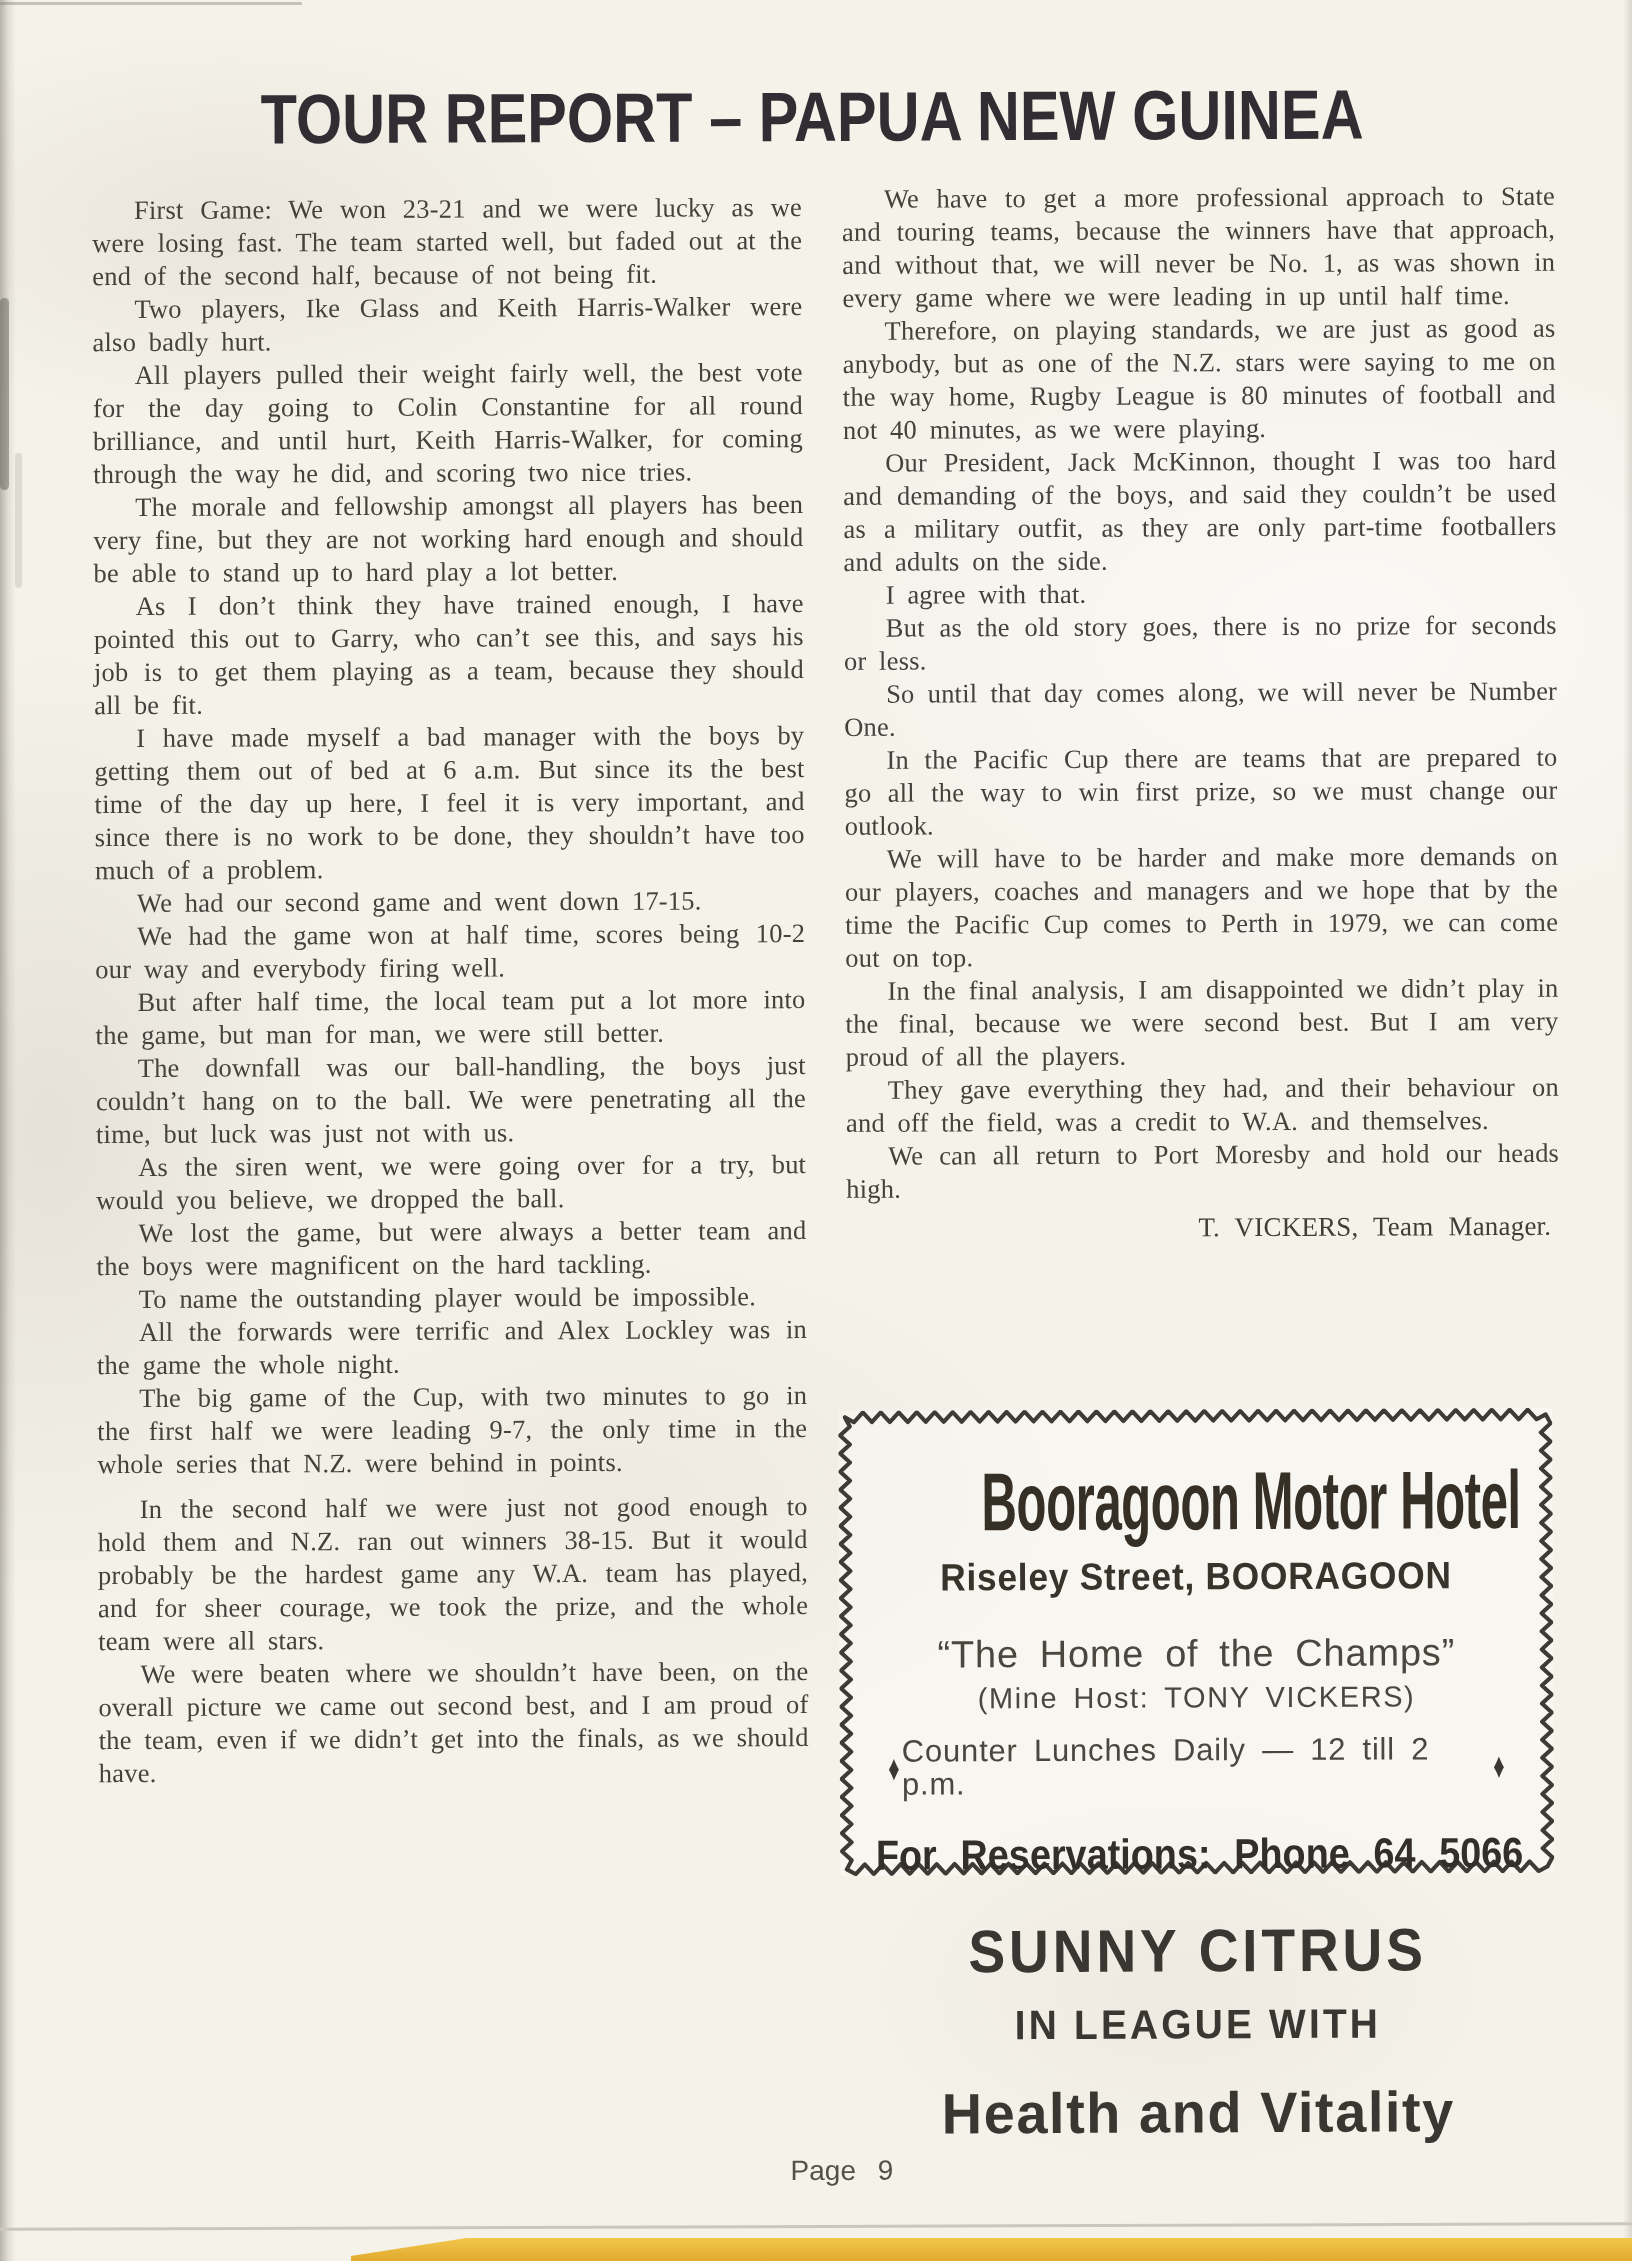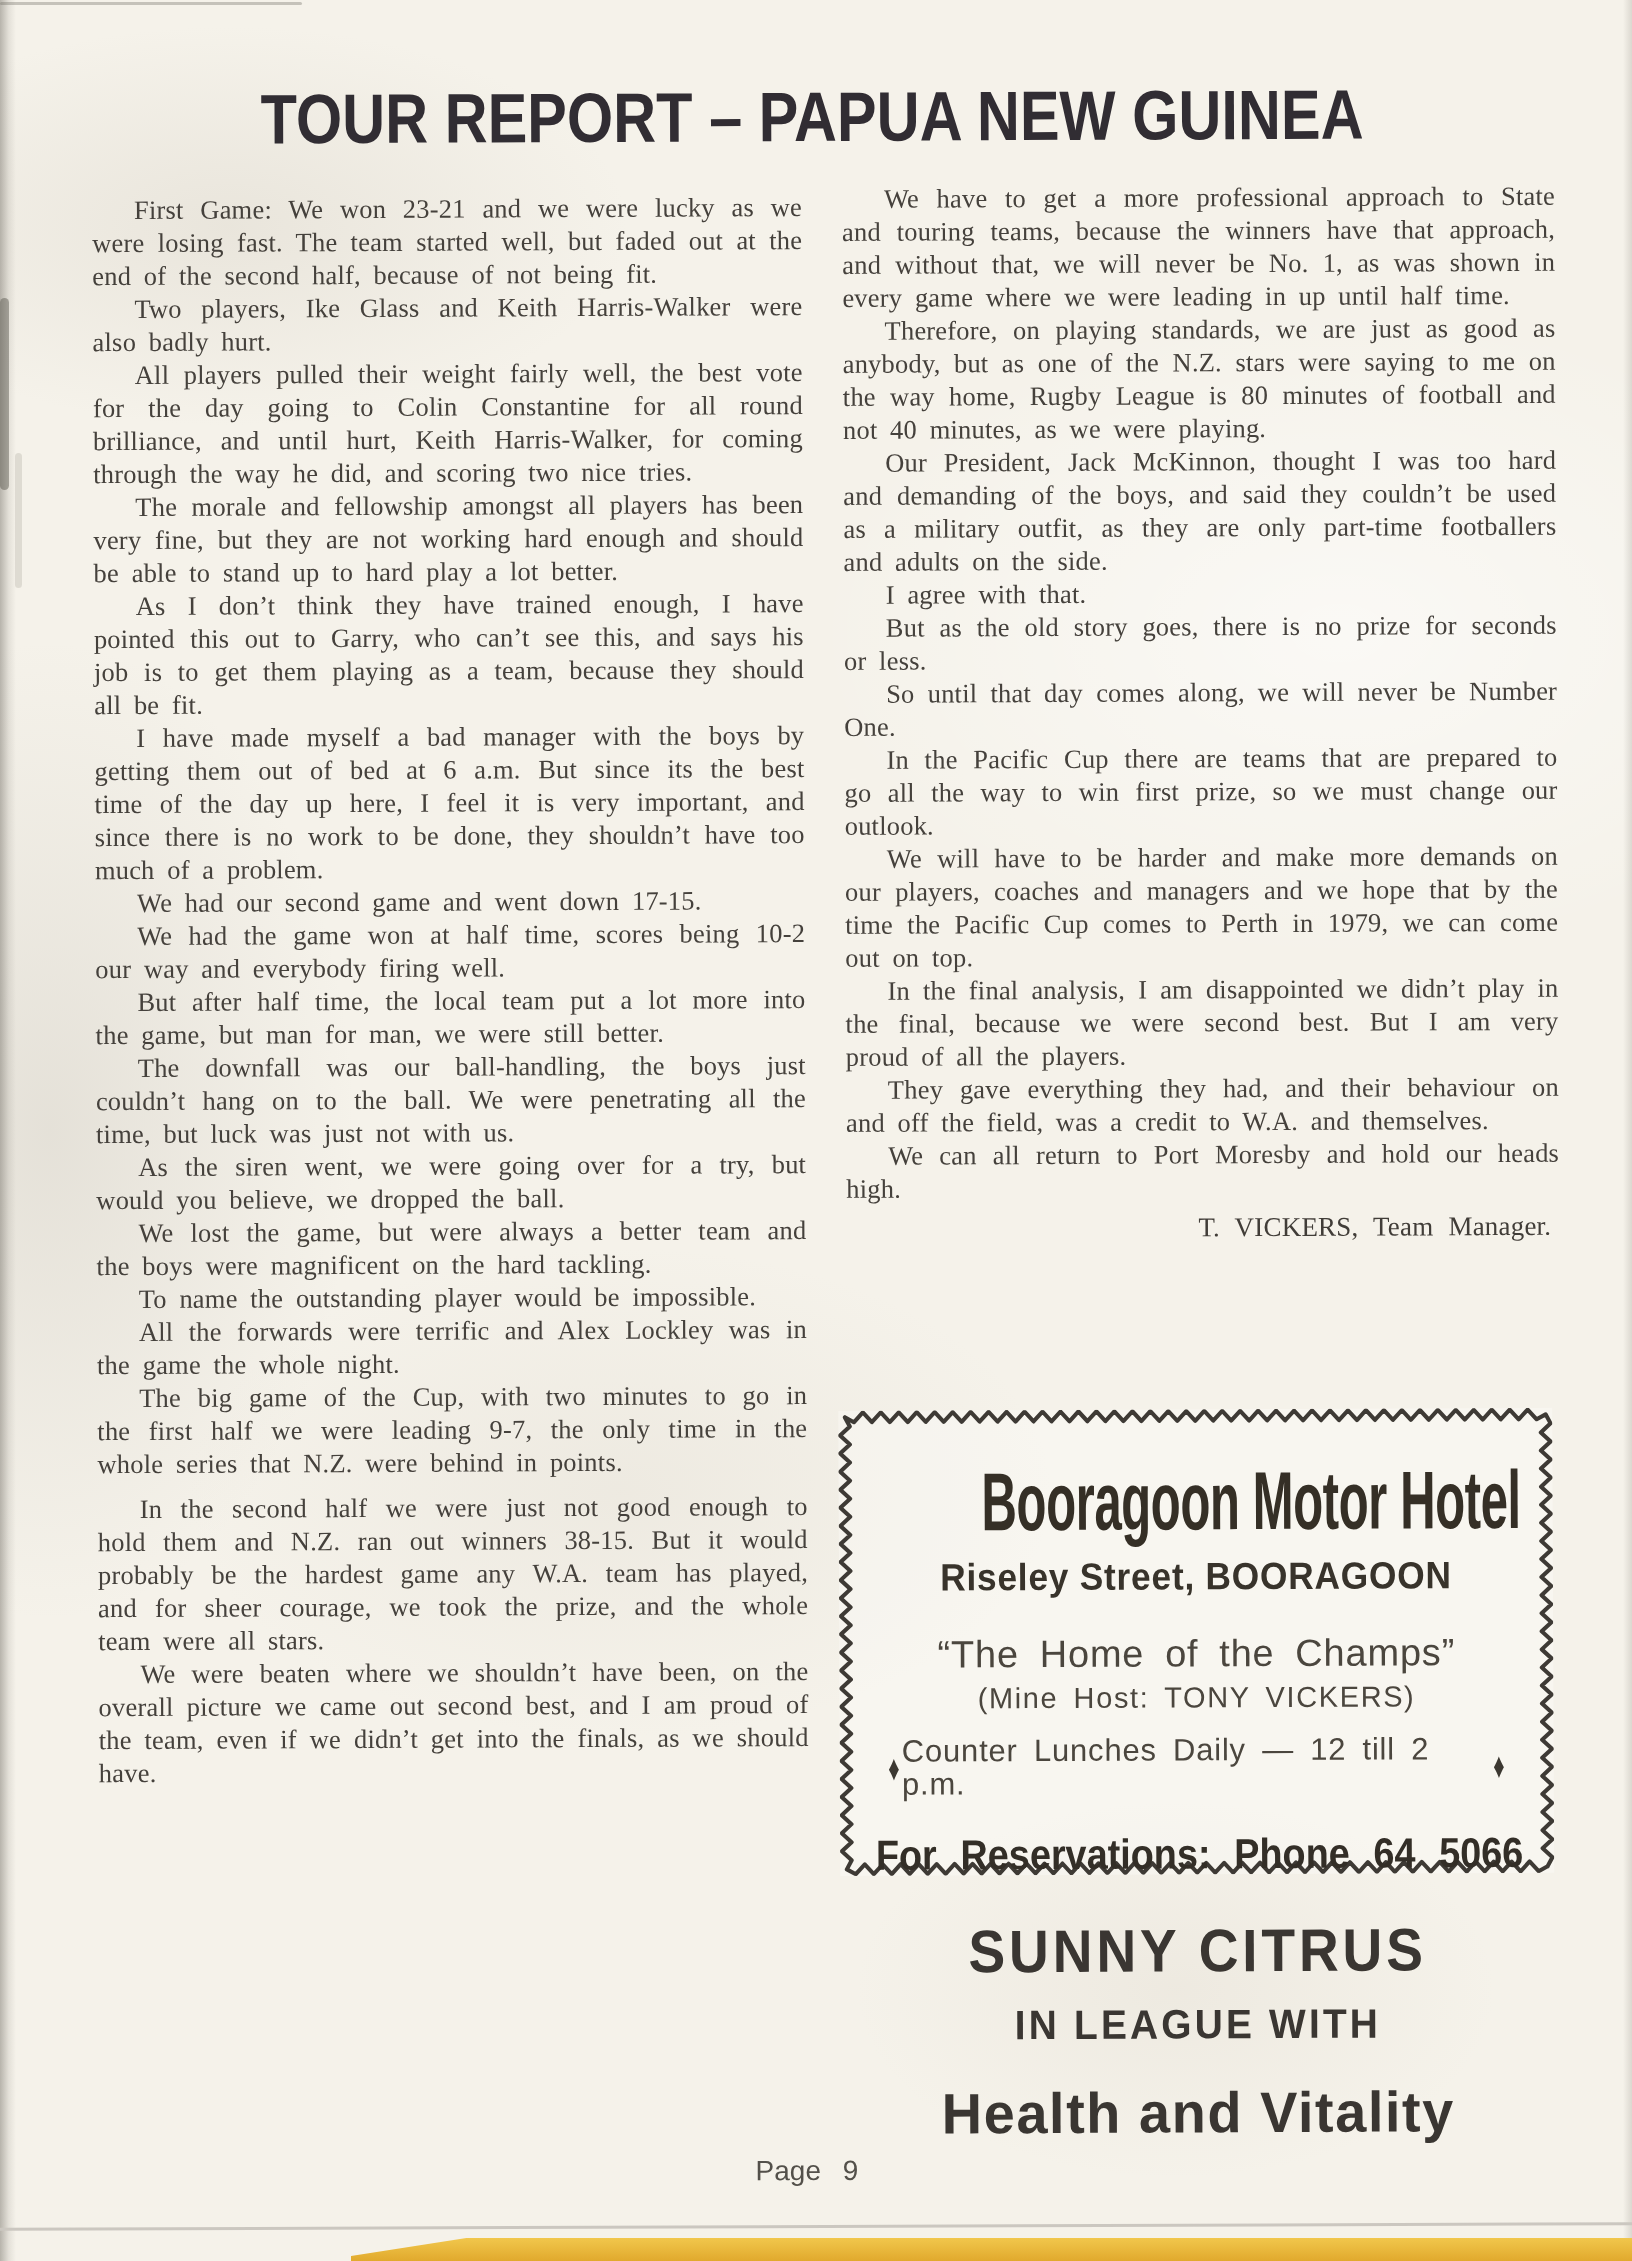--- a/index.html
+++ b/index.html
@@ -63,21 +63,21 @@
 
   .citrus{
     position:absolute; left:837px; top:1923px; width:714px; text-align:center;
     font-family:"Liberation Sans", sans-serif; color:#3a3632;
   }
   .citrus .c1{font-size:60px; line-height:60px; font-weight:700; letter-spacing:4.1px; transform:scaleX(0.92);}
   .citrus .c2{margin-top:23px; font-size:41px; line-height:41px; font-weight:700; letter-spacing:3.3px; transform:scaleX(0.95);}
   .citrus .c3{margin-top:39px; font-size:57px; line-height:57px; font-weight:700; letter-spacing:1.6px; transform:scaleX(0.98);}
 
   .pageno{
-    position:absolute; left:751px; top:2155px;
+    position:absolute; left:786px; top:2155px;
     font-family:"Liberation Sans", sans-serif; font-size:28px;
     color:#53504a; word-spacing:0.5em;
   }
 
   
   .edge-left{position:absolute; left:0; top:0; width:16.3px; height:100%;
     background:linear-gradient(90deg, rgba(122,118,110,0.50), rgba(122,118,110,0.14) 55%, rgba(122,118,110,0));}
   .edge-top{position:absolute; left:0; top:1.6px; width:302px; height:3.3px;
     background:rgba(110,106,98,0.35); border-radius:2.4px;}
   .smudge-a{position:absolute; left:0; top:298px; width:9px; height:192px;

